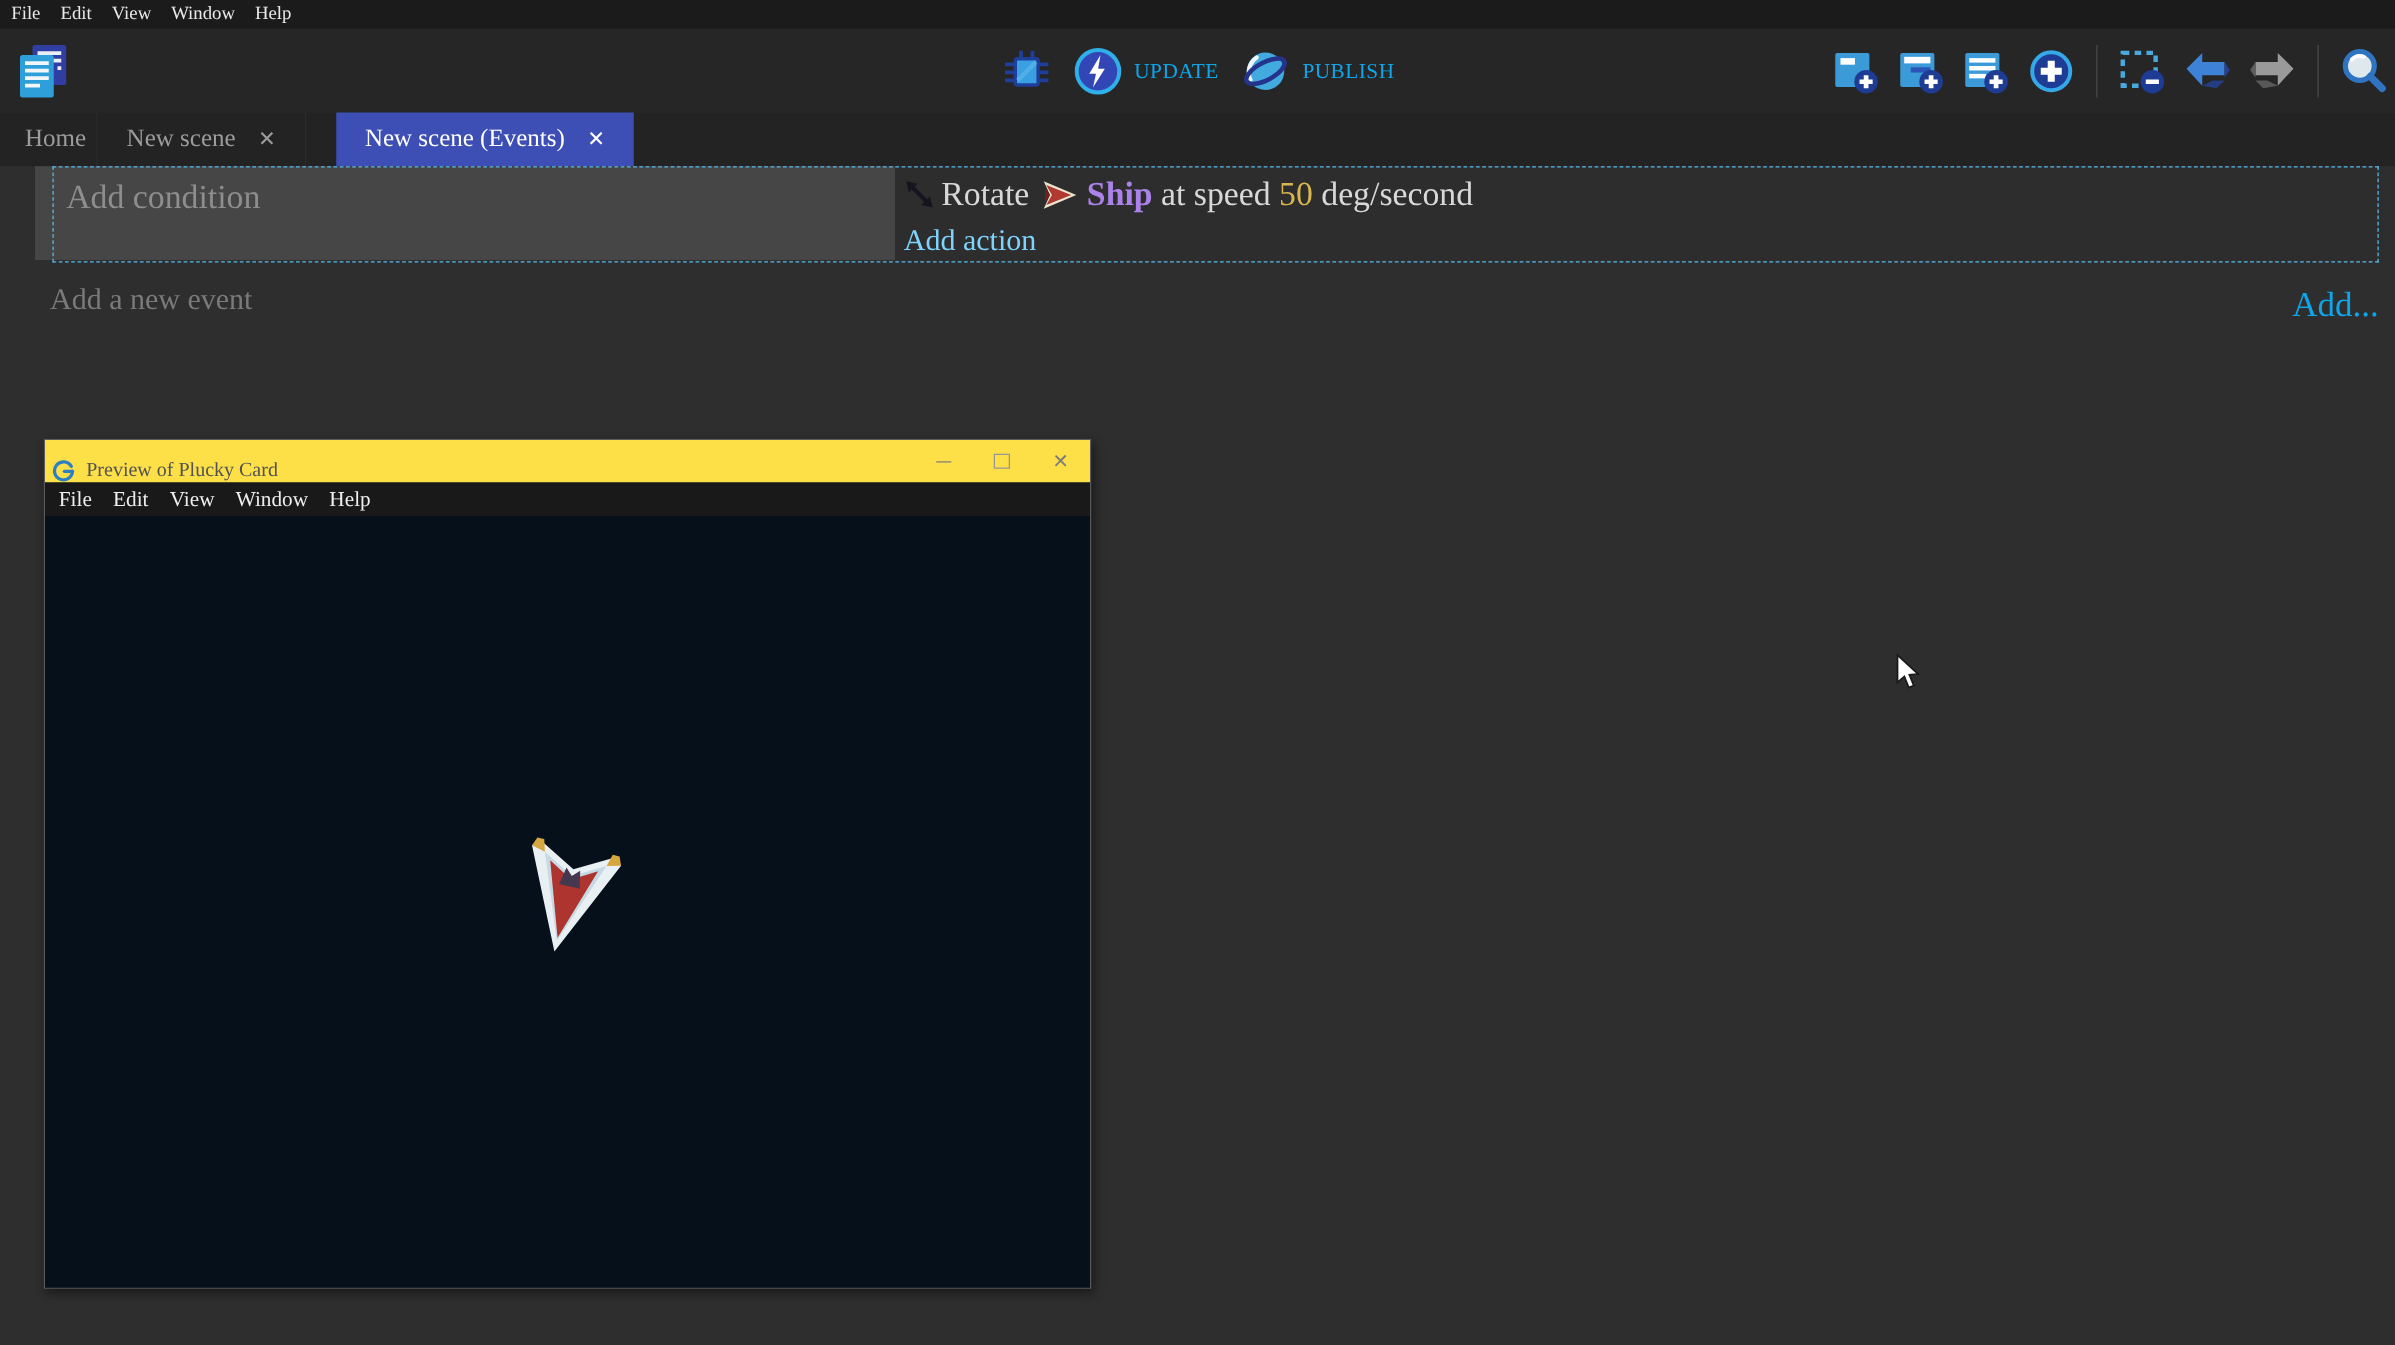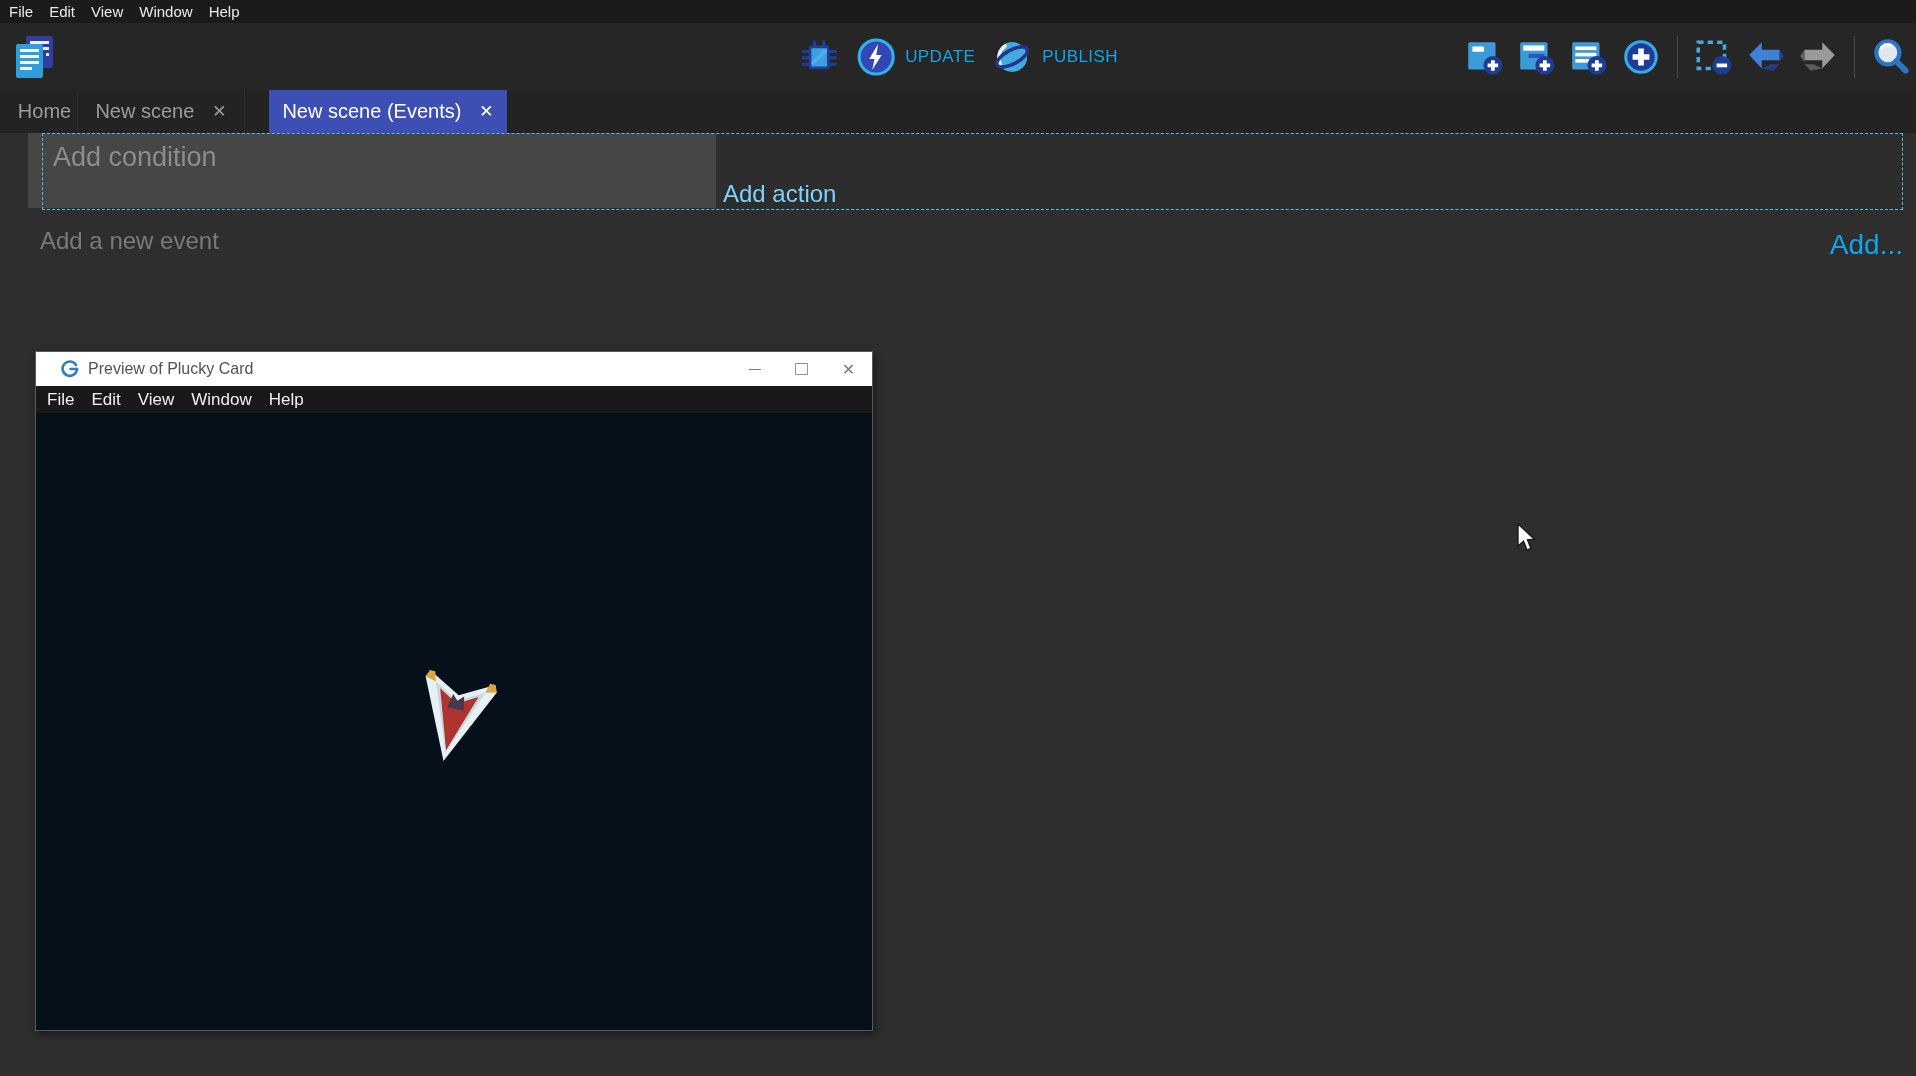--- a/index.html
+++ b/index.html
@@ -1,18 +1,18 @@
 <!DOCTYPE html>
 <html style="--accent: #3d4eb4; --selection: #58b9ec; --object: #ab82ea; --number: #d9b74e; --game-bg: #05101a;"><head>
 <meta charset="utf-8">
 <style>
   html,body{margin:0;padding:0;background:#1a1a1a;}
   #screen{
     position:relative;width:1916px;height:1076px;overflow:hidden;
-    background:#2e2e2e;font-family:Liberation Sans, sans-serif;
+    background:#2e2e2e;font-family:Liberation Serif, serif;
     -webkit-font-smoothing:antialiased;
   }
   
   .menubar{position:absolute;left:0;top:0;width:100%;height:23px;background:#1b1b1b;
     display:flex;align-items:center;padding-left:9px;gap:16px;box-sizing:border-box;}
   .menubar .mi{color:#e9e9e9;font-size:15px;cursor:default;}
   
   .toolbar{position:absolute;left:0;top:23px;width:100%;height:67px;background:#262626;}
   .tb-logo{position:absolute;left:13px;top:10px;width:46px;height:48px;}
   .tb-center{position:absolute;left:50%;top:0;height:67px;transform:translateX(-50%);
@@ -42,22 +42,22 @@
   .rotate-ic{width:27px;height:27px;margin-right:4px;}
   .shipobj-ic{width:30px;height:26px;margin:0 6px 0 10px;}
   .add-action{position:absolute;left:7px;top:47px;font-size:24px;color:#7dd3fc;}
   .sel-border{position:absolute;left:42px;top:0;width:1861px;height:77px;
     border:1.5px dashed var(--selection,#58b9ec);box-sizing:border-box;pointer-events:none;}
   .add-event{position:absolute;left:40px;top:94px;font-size:24px;color:#7a7a7a;}
   .add-more{position:absolute;right:13px;top:96px;font-size:28px;color:#0ea5e9;}
   
   .pwin{position:absolute;left:35px;top:351px;width:838px;height:680px;
     border:1px solid #5a5a5a;box-sizing:border-box;background:#05101a;box-shadow:2px 3px 8px rgba(0,0,0,.45);}
-  .pv-title{position:absolute;left:0;top:0;width:100%;height:34px;background:#ffffff;
-    display:flex;align-items:center;box-sizing:border-box;padding-left:25px;}
+  .pv-title{position:absolute;left:0;top:0;width:100%;height:34px;background:#fde047;
+    display:flex;align-items:flex-end;box-sizing:border-box;padding-left:6px;}
   .pv-title .t{font-size:16px;color:#525252;margin-left:9px;}
   .pv-ctrls{position:absolute;right:0;top:0;height:34px;display:flex;}
   .pv-ctrl{width:47px;height:34px;display:flex;align-items:center;justify-content:center;color:#7d7d7d;font-size:16px;}
   .pv-min-line{display:block;width:12px;height:0;border-top:1.6px solid #7d7d7d;}
   .pv-max-box{display:block;width:11px;height:10px;border:1.6px solid #969696;}
   .pv-menubar{position:absolute;left:0;top:34px;width:100%;height:27px;background:#191919;
     display:flex;align-items:center;padding-left:11px;gap:17px;box-sizing:border-box;}
   .pv-menubar .mi{color:#efefef;font-size:17px;}
   .pv-game{position:absolute;left:0;top:61px;width:100%;height:617px;background:var(--game-bg,#05101a);overflow:hidden;}
   .ship{position:absolute;left:374px;top:262px;width:86px;height:90px;transform:rotate(193deg);}
@@ -188,20 +188,37 @@
       <span class="tclose">✕</span>
     </div>
   </div>
 
   <div class="sheet">
     <div class="event-row">
       <div class="cond-block">
         <span class="cond-ph">Add condition</span>
       </div>
       <div class="action-block">
+        <div class="action-line">
+          <svg class="rotate-ic" viewBox="0 0 27 27">
+            <path d="M7 7 L20 20" stroke="#15151f" stroke-width="3.2"></path>
+            <path d="M3 3 l9 2 -7 7 z" fill="#15151f"></path>
+            <path d="M24 24 l-2 -9 -7 7 z" fill="#15151f"></path>
+          </svg>
+          <span>Rotate</span>
+          <svg class="shipobj-ic" viewBox="0 0 30 26">
+            <polygon points="2,2 28,13 2,24 7,13" fill="#ece4cd"></polygon>
+            <polygon points="4,5 24,13 4,21 8.5,13" fill="#b03a31"></polygon>
+            <polygon points="3,7 3,19 7,13" fill="#6e211d"></polygon>
+          </svg>
+          <span class="obj">Ship</span>
+          <span> at speed </span>
+          <span class="num">50</span>
+          <span> deg/second</span>
+        </div>
         <span class="add-action">Add action</span>
       </div>
       <div class="sel-border"></div>
     </div>
     <span class="add-event">Add a new event</span>
     <span class="add-more">Add...</span>
   </div>
 
   <div class="pwin">
     <div class="pv-title">

